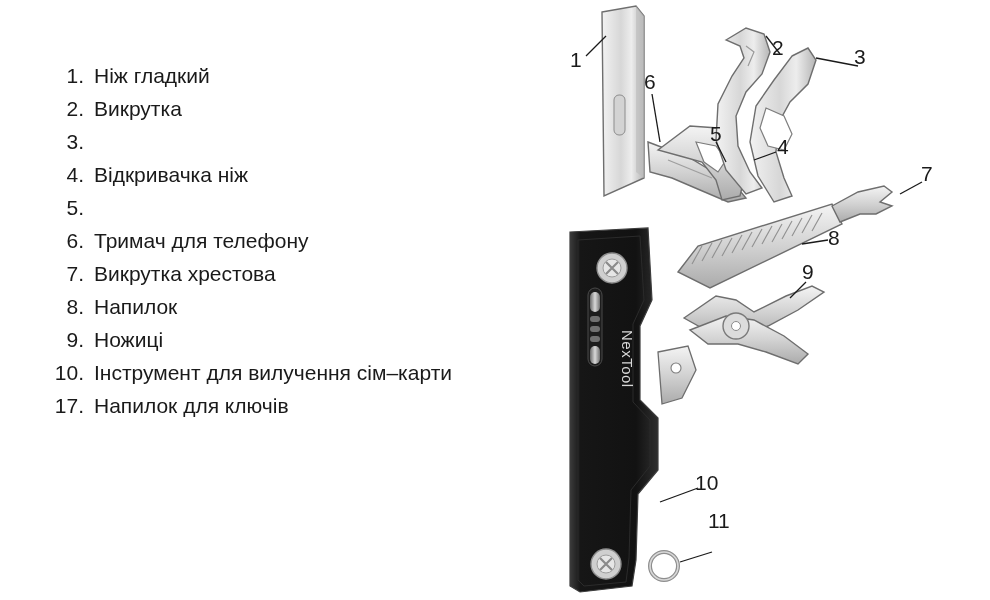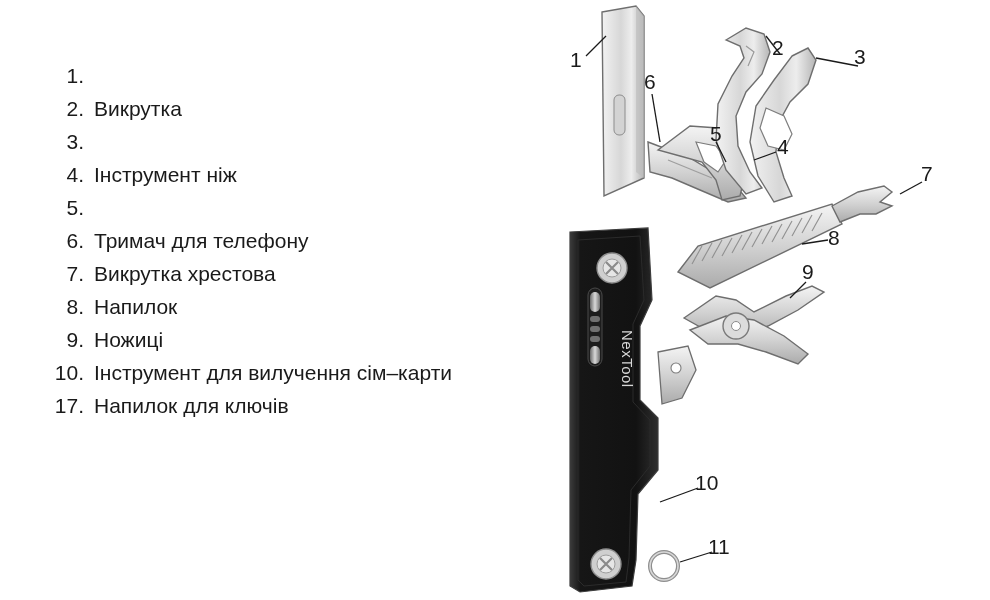--- a/index.html
+++ b/index.html
@@ -69,31 +69,32 @@
   }
 </style>
 </head>
 <body>
 
 <div id="page">
 
   <div id="legend">
     <div class="legend-row">
       <span class="legend-num">1.</span>
+      <span class="legend-label">Ніж гладкий</span>
     </div>
     <div class="legend-row">
       <span class="legend-num">2.</span>
       <span class="legend-label">Викрутка</span>
     </div>
     <div class="legend-row">
       <span class="legend-num">3.</span>
     </div>
     <div class="legend-row">
       <span class="legend-num">4.</span>
-      <span class="legend-label">Інструмент ніж</span>
+      <span class="legend-label">Відкривачка ніж</span>
     </div>
     <div class="legend-row">
       <span class="legend-num">5.</span>
     </div>
     <div class="legend-row">
       <span class="legend-num">6.</span>
       <span class="legend-label">Тримач для телефону</span>
     </div>
     <div class="legend-row">
       <span class="legend-num">7.</span>
@@ -267,16 +268,16 @@
     <span class="callout" style="left:30px;  top:48px;">1</span>
     <span class="callout" style="left:232px; top:36px;">2</span>
     <span class="callout" style="left:314px; top:45px;">3</span>
     <span class="callout" style="left:237px; top:135px;">4</span>
     <span class="callout" style="left:170px; top:122px;">5</span>
     <span class="callout" style="left:104px; top:70px;">6</span>
     <span class="callout" style="left:381px; top:162px;">7</span>
     <span class="callout" style="left:288px; top:226px;">8</span>
     <span class="callout" style="left:262px; top:260px;">9</span>
     <span class="callout" style="left:155px; top:471px;text-align:center;">10</span>
-    <span class="callout" style="left:168px; top:535px;">11</span>
+    <span class="callout" style="left:168px; top:509px;">11</span>
   </div>
 
 </div>
 
 </body></html>

